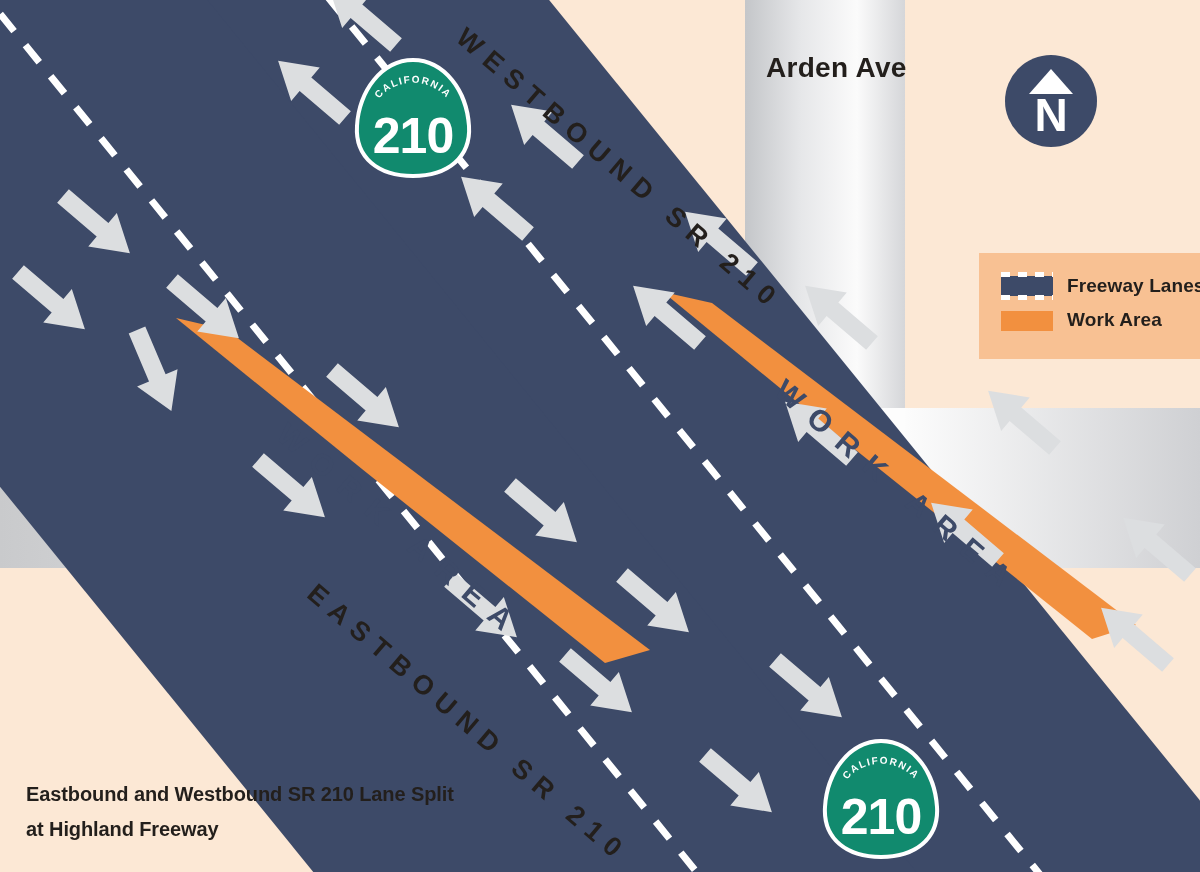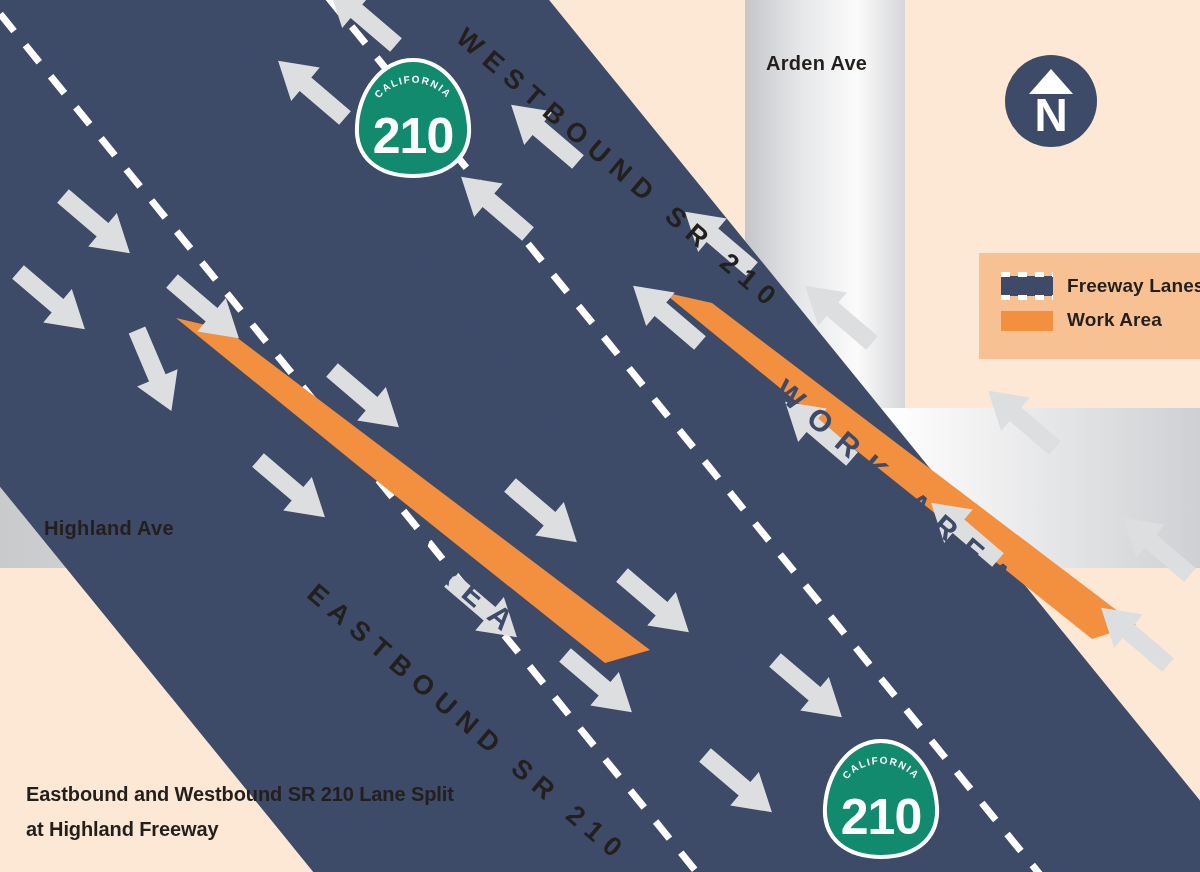--- a/index.html
+++ b/index.html
@@ -86,21 +86,21 @@
     left: 1003px;
     top: 53px;
     width: 96px;
     height: 96px;
   }
   
   .street-label {
     position: absolute;
     font-family: "Liberation Sans", sans-serif;
     font-weight: bold;
-    font-size: 20px;
+    font-size: 28px;
     color: #231f1c;
     letter-spacing: 0.3px;
     white-space: nowrap;
   }
   #label-arden  { left: 766px; top: 52px; }
   #label-highland { left: 44px; top: 517px; }
   
   #map-title {
     position: absolute;
     left: 26px;
@@ -301,21 +301,20 @@
   <div class="road-name" id="road-name-wb">WESTBOUND SR 210</div>
 
   <div class="road-name" id="road-name-eb">EASTBOUND SR 210</div>
 
   <div class="work-area-label" id="work-label-eb">WORK AREA</div>
 
   <div class="work-area-label" id="work-label-wb">WORK AREA</div>
 
   <div class="street-label" id="label-arden">Arden Ave</div>
 
-  <div class="street-label" id="label-highland">Highland Ave</div>
 
   <div id="north-arrow">
     <svg viewBox="0 0 96 96" width="96" height="96">
       <circle cx="48" cy="48" r="46" fill="#3d4a68"></circle>
       <polygon points="48,16 70,41 26,41" fill="#ffffff"></polygon>
       <text x="48" y="78" text-anchor="middle" font-family="Liberation Sans, sans-serif" font-weight="bold" font-size="46" fill="#ffffff">N</text>
     </svg>
   </div>
 
   <div id="legend">

